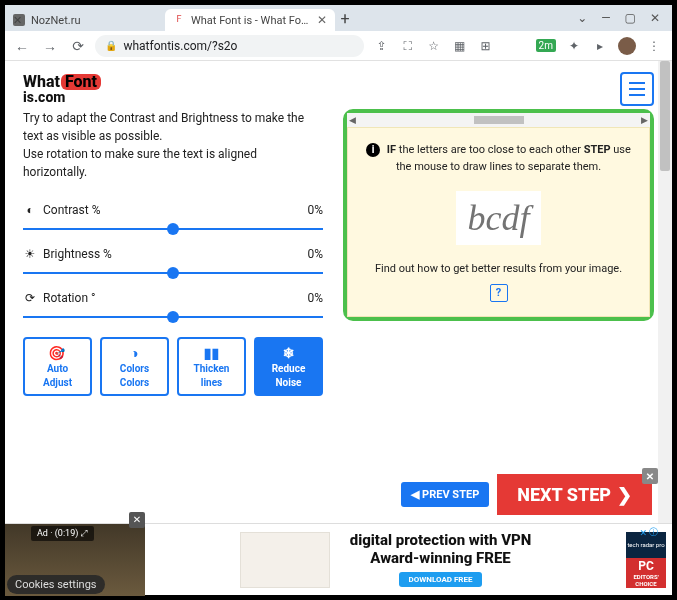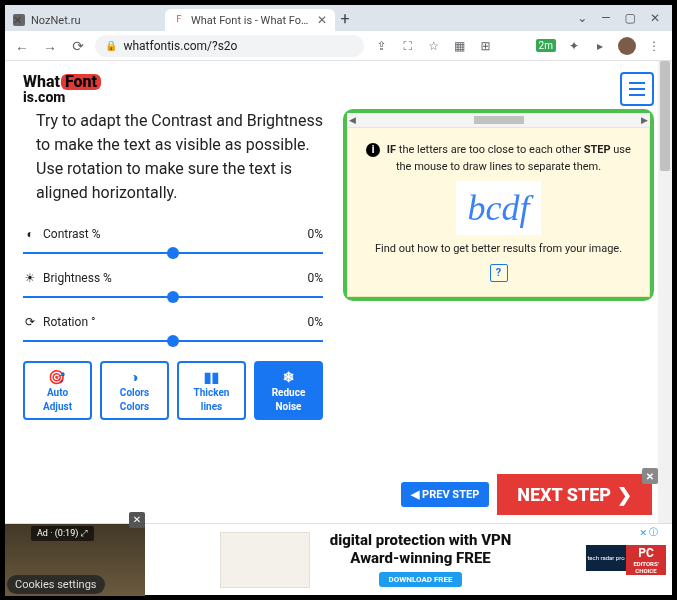--- a/index.html
+++ b/index.html
@@ -30,57 +30,57 @@
 .logo { display: flex; flex-direction: column; line-height: 1; }
 .logo-row1 { display: flex; align-items: baseline; }
 .logo-what { font-weight: 800; font-size: 16px; color: #111; }
 .logo-font { background: #e53935; color: #000000; font-weight: 800; font-size: 16px; padding: 0 4px; border-radius: 6px; margin-left: 1px; }
 .logo-iscom { font-weight: 800; font-size: 14px; color: #111; }
 .hamburger { width: 34px; height: 34px; border: 2px solid #1976f2; border-radius: 4px; display: flex; flex-direction: column; align-items: center; justify-content: center; gap: 4px; cursor: pointer; }
 .hamburger div { width: 16px; height: 2px; background: #1976f2; }
 .main { display: flex; padding: 0 18px; gap: 20px; }
 .left { width: 300px; }
 h1 { font-size: 28px; font-weight: 800; color: #111; line-height: 1.15; margin-bottom: 12px; }
-.desc { font-size: 16px; color: #222; line-height: 1.5; margin-bottom: 22px; margin-left: 13px; }
+.desc { font-size: 12px; color: #222; line-height: 1.5; margin-bottom: 22px; }
 .slider-row { display: flex; align-items: center; justify-content: space-between; font-size: 12px; color: #222; margin-bottom: 4px; }
 .slider-label { display: flex; align-items: center; gap: 6px; }
 .slider-ic { width: 14px; height: 14px; display: inline-flex; align-items: center; justify-content: center; }
 .slider-track { position: relative; width: 100%; height: 16px; margin-bottom: 10px; }
 .slider-line { position: absolute; top: 7px; left: 0; right: 0; height: 2px; background: #1976f2; }
 .slider-thumb { position: absolute; top: 2px; left: 48%; width: 12px; height: 12px; background: #1976f2; border-radius: 50%; cursor: pointer; }
 .btn-row { display: flex; gap: 8px; margin-top: 12px; }
 .tool-btn { flex: 1; border: 2px solid #1976f2; border-radius: 4px; padding: 6px 4px; display: flex; flex-direction: column; align-items: center; gap: 2px; font-size: 10px; font-weight: 700; color: #1976f2; cursor: pointer; text-align: center; line-height: 1.15; }
 .tool-btn.primary { background: #1976f2; color: #fff; border-color: #1976f2; }
 .tool-ic { font-size: 14px; }
 .right { flex: 1; }
 .preview-box { border: 4px solid #4cc04c; border-radius: 10px; padding: 0; position: relative; }
 .sample-area { height: 80px; display: flex; align-items: center; justify-content: center; position: relative; overflow: hidden; background: #fff; }
 .cursive { font-family: cursive; font-size: 42px; font-style: italic; color: #2a2a2a; letter-spacing: -2px; filter: blur(0.3px); }
 .redline { position: absolute; width: 1px; height: 70px; background: #e53935; transform: rotate(15deg); }
 .sample-scroll { height: 14px; background: #f4f4f4; display: flex; align-items: center; justify-content: space-between; padding: 0 2px; font-size: 9px; color: #666; }
 .sample-scroll .bar { height: 8px; width: 50px; background: #c1c1c1; }
 .info-panel { background: #fff9e0; border: 1px solid #f0e6b8; padding: 14px 16px; font-size: 11px; color: #222; text-align: center; line-height: 1.5; }
 .info-ic { display: inline-block; width: 14px; height: 14px; background: #000; color: #fff; border-radius: 50%; font-size: 10px; font-weight: 800; text-align: center; line-height: 14px; margin-right: 4px; }
-.bcdf { font-family: cursive; font-size: 36px; font-style: italic; color: #3b82f6; margin: 6px auto; display: inline-block; background: #fff; padding: 0 12px; }
+.bcdf { font-family: cursive; font-size: 36px; font-style: italic; color: #737373; margin: 16px auto; display: inline-block; background: #fff; padding: 0 12px; }
 .help-btn { display: inline-block; border: 1.5px solid #1976f2; color: #1976f2; width: 18px; height: 18px; font-size: 11px; font-weight: 700; text-align: center; line-height: 16px; border-radius: 2px; margin-top: 6px; cursor: pointer; }
 .step-nav { position: absolute; right: 20px; bottom: 80px; display: flex; gap: 8px; align-items: center; }
 .prev-btn { background: #1976f2; color: #fff; font-size: 11px; font-weight: 700; padding: 6px 10px; border-radius: 3px; cursor: pointer; }
 .next-btn { background: #e53935; color: #fff; font-size: 18px; font-weight: 800; padding: 10px 20px; cursor: pointer; display: flex; align-items: center; gap: 6px; position: relative; }
 .next-close { position: absolute; top: -6px; right: -6px; width: 16px; height: 16px; background: #888; color: #fff; font-size: 10px; border-radius: 2px; display: flex; align-items: center; justify-content: center; }
 .ad-bar { position: absolute; left: 5px; right: 5px; bottom: 5px; height: 72px; background: #fff; border-top: 1px solid #ddd; display: flex; align-items: center; }
 .ad-video { width: 140px; height: 72px; background: linear-gradient(180deg,#423828,#6b5a3e); position: relative; color: #fff; font-size: 9px; }
 .ad-label { position: absolute; top: 2px; left: 2px; background: rgba(0,0,0,.6); padding: 2px 6px; border-radius: 2px; margin-left: 24px; }
 .ad-vclose { position: absolute; top: -12px; right: 0; width: 16px; height: 16px; background: #555; color: #fff; font-size: 10px; display: flex; align-items: center; justify-content: center; border-radius: 2px; cursor: pointer; }
 .cookies { position: absolute; bottom: 2px; left: 2px; background: rgba(40,40,40,.9); color: #ddd; font-size: 11px; padding: 3px 8px; border-radius: 10px; cursor: pointer; }
 .ad-mid { flex: 1; display: flex; align-items: center; justify-content: center; gap: 20px; }
 .ad-thumb { width: 90px; height: 56px; background: #f4f0ea; border: 1px solid #e4e0d8; }
 .ad-text { text-align: center; }
 .ad-h { font-size: 15px; font-weight: 800; color: #111; line-height: 1.15; }
 .ad-dl { display: inline-block; background: #1e9df0; color: #fff; font-size: 8px; font-weight: 700; padding: 3px 10px; border-radius: 3px; margin-top: 4px; cursor: pointer; }
-.ad-badges { display: flex; gap: 0; padding-right: 6px; }
+.ad-badges { display: flex; flex-direction: column; gap: 0; padding-right: 6px; }
 .badge1 { width: 40px; height: 26px; background: #0b2540; color: #fff; font-size: 6px; display: flex; align-items: center; justify-content: center; text-align: center; }
 .badge2 { width: 40px; height: 30px; background: #d32f2f; color: #fff; font-size: 6px; display: flex; flex-direction: column; align-items: center; justify-content: center; text-align: center; font-weight: 700; }
 .ad-x { position: absolute; top: 2px; right: 14px; font-size: 9px; color: #1e9df0; display: flex; gap: 2px; align-items: center; cursor: pointer; }
 </style>
 </head>
 <body>
 
 <div class="window">
   <div class="titlebar">
     <div class="tabs-row">

